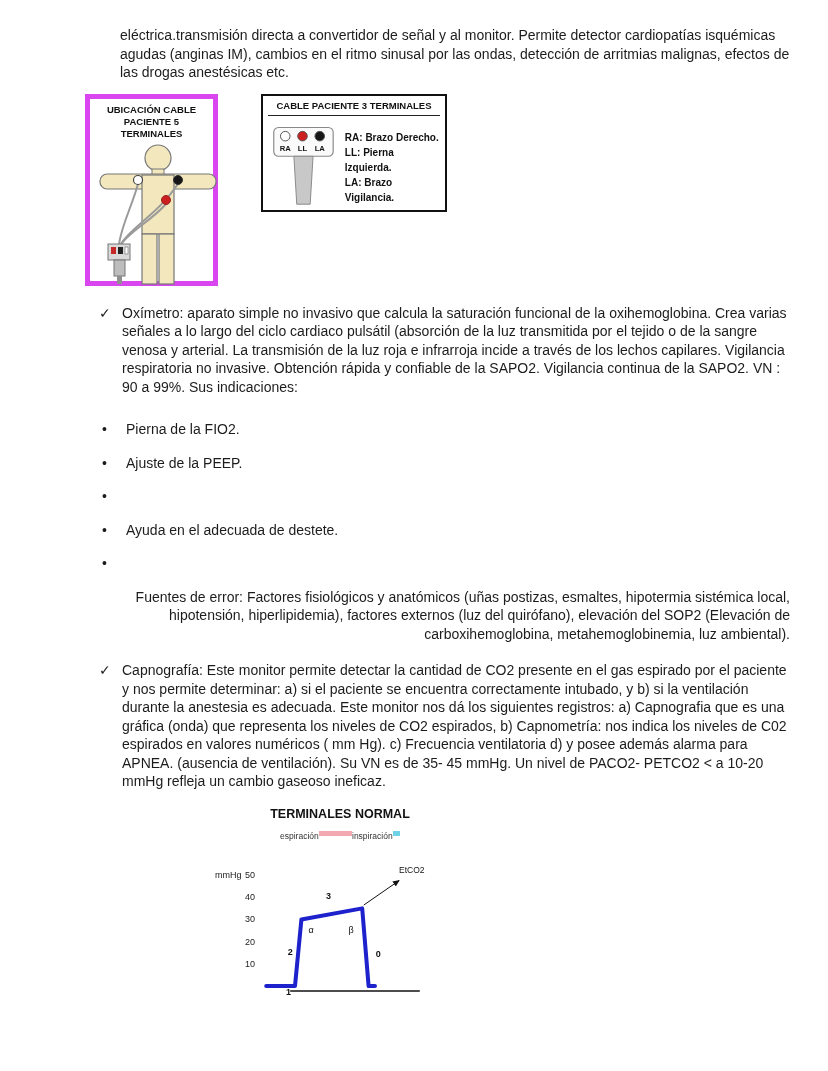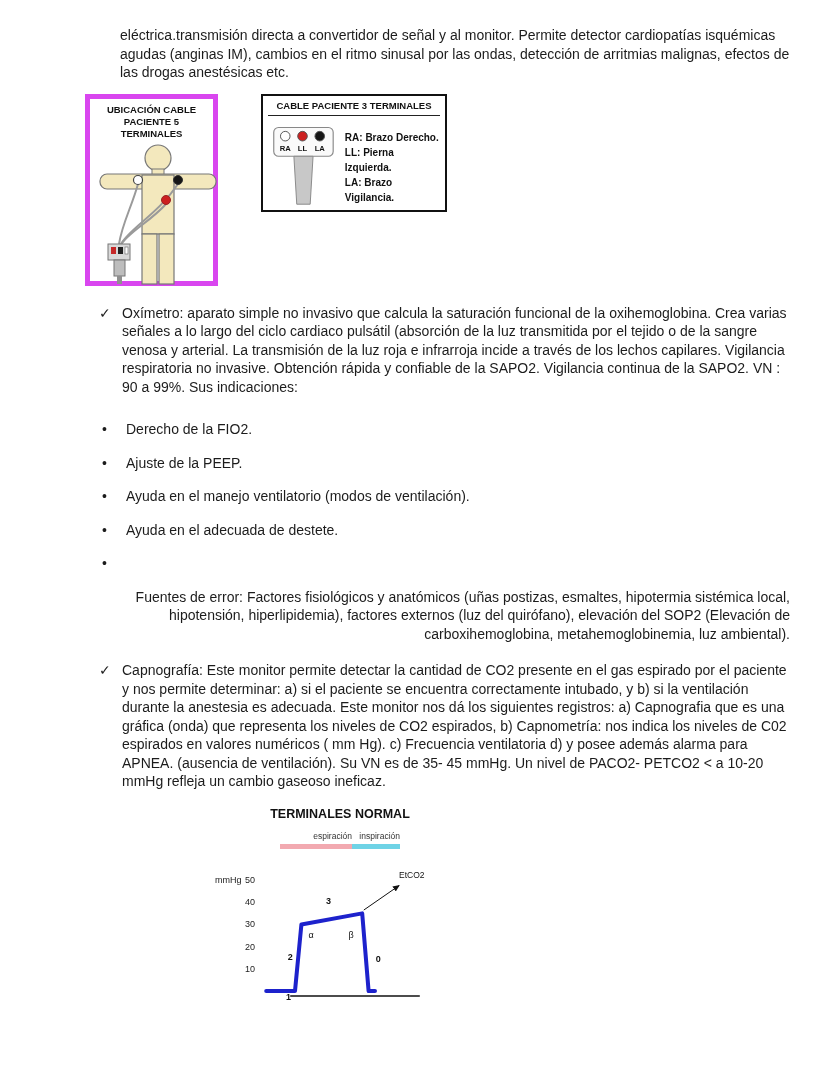--- a/index.html
+++ b/index.html
@@ -20,21 +20,21 @@
   .cable-legend { font-weight:bold; font-size:10px; line-height:15px; margin-top:12px; margin-left:4px; color:#111; }
   .check-item { display:flex; margin:18px 33px 0 99px; }
   .check-marker { width:23px; flex:none; font-size:14px; }
   .bullet-item { display:flex; margin:15px 33px 0 102px; }
   .bullet-item.first { margin-top:24px; }
   .bullet-marker { width:24px; flex:none; font-size:14px; }
   .fuentes { margin:15px 38px 0 60px;text-align:right; }
   .chart-section { margin-top:14px; margin-left:205px; width:270px; }
   .chart-title { font-weight:bold; font-size:12.5px; text-align:center; color:#111; }
   .chart-legend { display:flex; justify-content:center; margin-top:8px; }
-  .legend-item { display:flex; flex-direction:column; align-items:flex-end; }
+  .legend-item { display:flex; align-items:flex-start; }
   .legend-item.espiracion { width:72px; }
   .legend-item.inspiracion { width:48px; }
   .legend-label { font-size:8.5px; color:#333; margin-bottom:3px; line-height:10px; }
   .legend-bar { height:5px; width:100%; }
   .plot-svg { display:block; margin-top:14px; }
 </style>
 </head>
 <body>
 
 <div class="page">
@@ -96,29 +96,28 @@
     </div>
   </div>
 
   <div class="check-item">
     <span class="check-marker">✓</span>
     <span>Oxímetro: aparato simple no invasivo que calcula la saturación funcional de la oxihemoglobina. Crea varias señales a lo largo del ciclo cardiaco pulsátil (absorción de la luz transmitida por el tejido o de la sangre venosa y arterial.  La transmisión de la luz roja e infrarroja incide a través de los lechos capilares. Vigilancia respiratoria no invasive. Obtención rápida y confiable de la SAPO2. Vigilancia continua de la SAPO2. VN : 90 a 99%. Sus indicaciones:</span>
   </div>
 
   <div class="bullet-item first">
     <span class="bullet-marker">•</span>
-    <span>Derecho de la FIO2.</span>
+    <span>Pierna de la FIO2.</span>
   </div>
   <div class="bullet-item">
     <span class="bullet-marker">•</span>
     <span>Ajuste de la PEEP.</span>
   </div>
   <div class="bullet-item">
     <span class="bullet-marker">•</span>
-    <span>Ayuda en el manejo ventilatorio (modos de ventilación).</span>
   </div>
   <div class="bullet-item">
     <span class="bullet-marker">•</span>
     <span>Ayuda en el adecuada de destete.</span>
   </div>
   <div class="bullet-item">
     <span class="bullet-marker">•</span>
   </div>
 
   <p class="fuentes">Fuentes de error: Factores fisiológicos y anatómicos (uñas postizas, esmaltes, hipotermia sistémica local, hipotensión, hiperlipidemia), factores externos (luz del  quirófano), elevación del SOP2 (Elevación de carboxihemoglobina, metahemoglobinemia, luz ambiental).</p>

